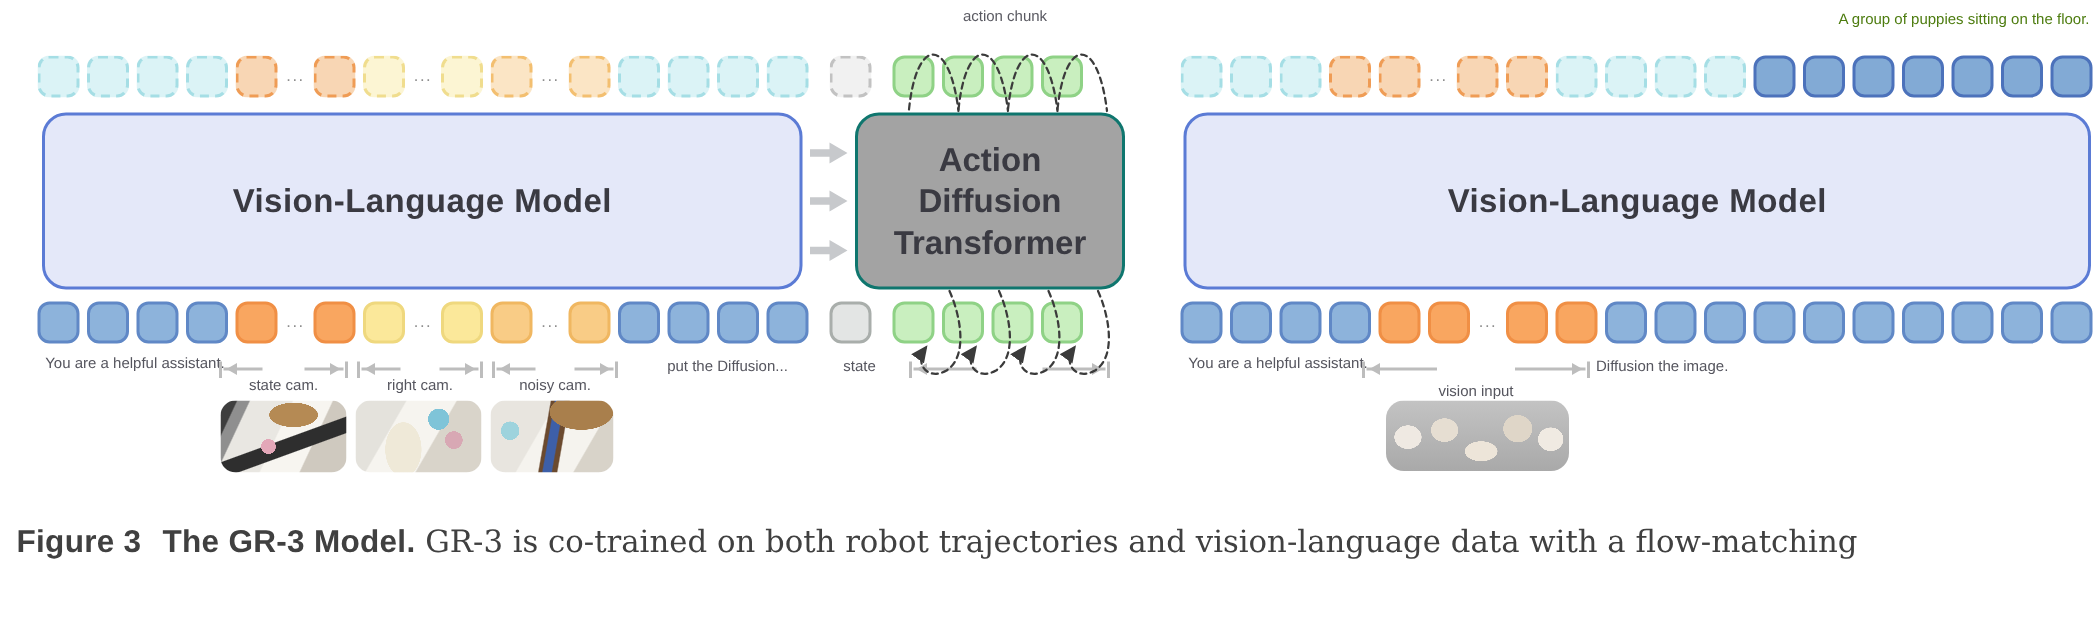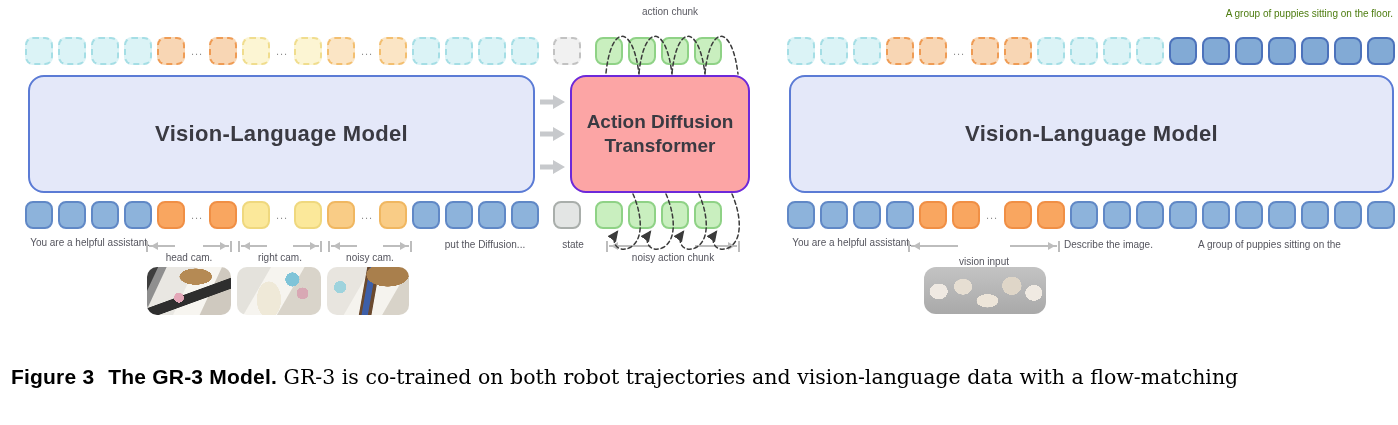--- a/index.html
+++ b/index.html
@@ -19,21 +19,21 @@
   .y{background:#FBE89A;border-color:#EFD87E;}
   .p{background:#F9CC86;border-color:#F0B761;}
   .g{background:#C9EFBF;border-color:#8FD286;}
   .gr{background:#E3E5E4;border-color:#A9AEAB;}
   .tok-dots{width:14px;flex:0 0 auto;color:#8E8E8E;font-size:11px;letter-spacing:1px;text-align:center;line-height:28px;}
   #row-mid-top .tok:nth-child(2),#row-mid-bottom .tok:nth-child(2){margin-left:9px;}
   
   .box{position:absolute;box-sizing:border-box;border-radius:16px;display:flex;align-items:center;justify-content:center;
        text-align:center;z-index:2;font-weight:bold;color:#3A3A42;}
   .vlm{background:#E4E8F9;border:2px solid #5B7BD5;font-size:22px;letter-spacing:.3px;}
-  .adt{background:#fca5a5;border:2px solid #6d28d9;font-size:19px;line-height:1.25;}
+  .adt{background:#a3a3a3;border:2px solid #0f766e;font-size:22px;line-height:1.25;}
   .adt span{display:block;width:150px;}
   
   .lbl{position:absolute;font-size:10px;color:#55555E;z-index:2;line-height:1.12;}
   .center{text-align:center;}
   .nowrap{white-space:nowrap;}
   
   .sm{position:absolute;height:11px;border-left:2px solid #BDBDBD;border-right:2px solid #BDBDBD;z-index:2;box-sizing:border-box;}
   .sm i{position:absolute;top:4px;height:0;border-top:2px solid #BDBDBD;width:32%;}
   .sm i.l{left:1px;}
   .sm i.r{right:1px;}
@@ -59,21 +59,21 @@
   .ph-pups{background:
     radial-gradient(ellipse 15px 13px at 12% 52%, #EFE9E2 0 60%, rgba(0,0,0,0) 61%),
     radial-gradient(ellipse 15px 13px at 32% 42%, #E6DED2 0 60%, rgba(0,0,0,0) 61%),
     radial-gradient(ellipse 18px 11px at 52% 72%, #EDE5D9 0 60%, rgba(0,0,0,0) 61%),
     radial-gradient(ellipse 16px 15px at 72% 40%, #DFD6C8 0 60%, rgba(0,0,0,0) 61%),
     radial-gradient(ellipse 14px 13px at 90% 55%, #F0EAE2 0 60%, rgba(0,0,0,0) 61%),
     linear-gradient(#C3C3C3, #A9A9A9);}
   
   .overlay{position:absolute;left:0;top:0;z-index:3;pointer-events:none;}
   
-  .caption{position:absolute;left:11px;top:344px;width:1382px;z-index:2;color:#000000;margin-top:16px;}
+  .caption{position:absolute;left:11px;top:344px;width:1382px;z-index:2;color:#404040;}
   .cap-line{white-space:nowrap;line-height:34px;font-family:"DejaVu Serif",serif;font-size:20.5px;}
   .cap-bold{font-family:"Liberation Sans",sans-serif;font-weight:bold;font-size:21px;letter-spacing:.2px;}
   .cap-sp{display:inline-block;width:14px;}
 </style>
 </head>
 <body>
 
 <div class="canvas">
 
   <svg class="overlay" width="1398" height="330">
@@ -145,21 +145,21 @@
       <span class="tok b"></span>
       <span class="tok b"></span>
     </div>
 
   <div class="lbl center" style="left:25px;top:237px;width:130px">You are a helpful assistant.</div>
 
   <div class="sm" style="left:146px;top:241px;width:86px">
       <i class="l"></i>
       <i class="r"></i>
     </div>
-  <div class="lbl center" style="left:146px;top:252px;width:86px">head cam.</div>
+  <div class="lbl center" style="left:146px;top:252px;width:86px">state cam.</div>
 
   <div class="sm" style="left:238px;top:241px;width:84px">
       <i class="l"></i>
       <i class="r"></i>
     </div>
   <div class="lbl center" style="left:238px;top:252px;width:84px">right cam.</div>
 
   <div class="sm" style="left:328px;top:241px;width:84px">
       <i class="l"></i>
       <i class="r"></i>
@@ -192,21 +192,20 @@
       <span class="tok g"></span>
       <span class="tok g"></span>
       <span class="tok g"></span>
     </div>
 
   <div class="lbl center" style="left:548px;top:239px;width:50px">state</div>
   <div class="sm" style="left:606px;top:241px;width:134px">
       <i class="l"></i>
       <i class="r"></i>
     </div>
-  <div class="lbl center nowrap" style="left:588px;top:252px;width:170px">noisy action chunk</div>
 
   <div class="lbl nowrap" style="left:1155px;top:8px;width:238px;text-align:right;color:#4d7c0f">A group of puppies sitting on the floor.</div>
 
   <div class="row" id="row-right-top" style="left:787px;top:37px">
       <span class="tok c-d"></span>
       <span class="tok c-d"></span>
       <span class="tok c-d"></span>
       <span class="tok o-d"></span>
       <span class="tok o-d"></span>
       <span class="tok-dots">...</span>
@@ -252,22 +251,21 @@
     </div>
 
   <div class="lbl center" style="left:787px;top:237px;width:130px">You are a helpful assistant.</div>
 
   <div class="sm" style="left:908px;top:241px;width:152px">
       <i class="l"></i>
       <i class="r"></i>
     </div>
   <div class="lbl center" style="left:908px;top:256px;width:152px">vision input</div>
 
-  <div class="lbl nowrap" style="left:1064px;top:239px">Describe the image.</div>
-  <div class="lbl nowrap" style="left:1198px;top:239px">A group of puppies sitting on the</div>
+  <div class="lbl nowrap" style="left:1064px;top:239px">Diffusion the image.</div>
 
   <div class="photo ph-pups" style="left:924px;top:267px;width:122px;height:47px;border-radius:12px"></div>
 
   <div class="caption">
     <div class="cap-line">
       <span class="cap-bold">Figure 3</span><span class="cap-sp"></span><span class="cap-bold">The GR-3 Model.</span>
       <span>GR-3 is co-trained on both robot trajectories and vision-language data with a flow-matching</span>
     </div>
   </div>
 

